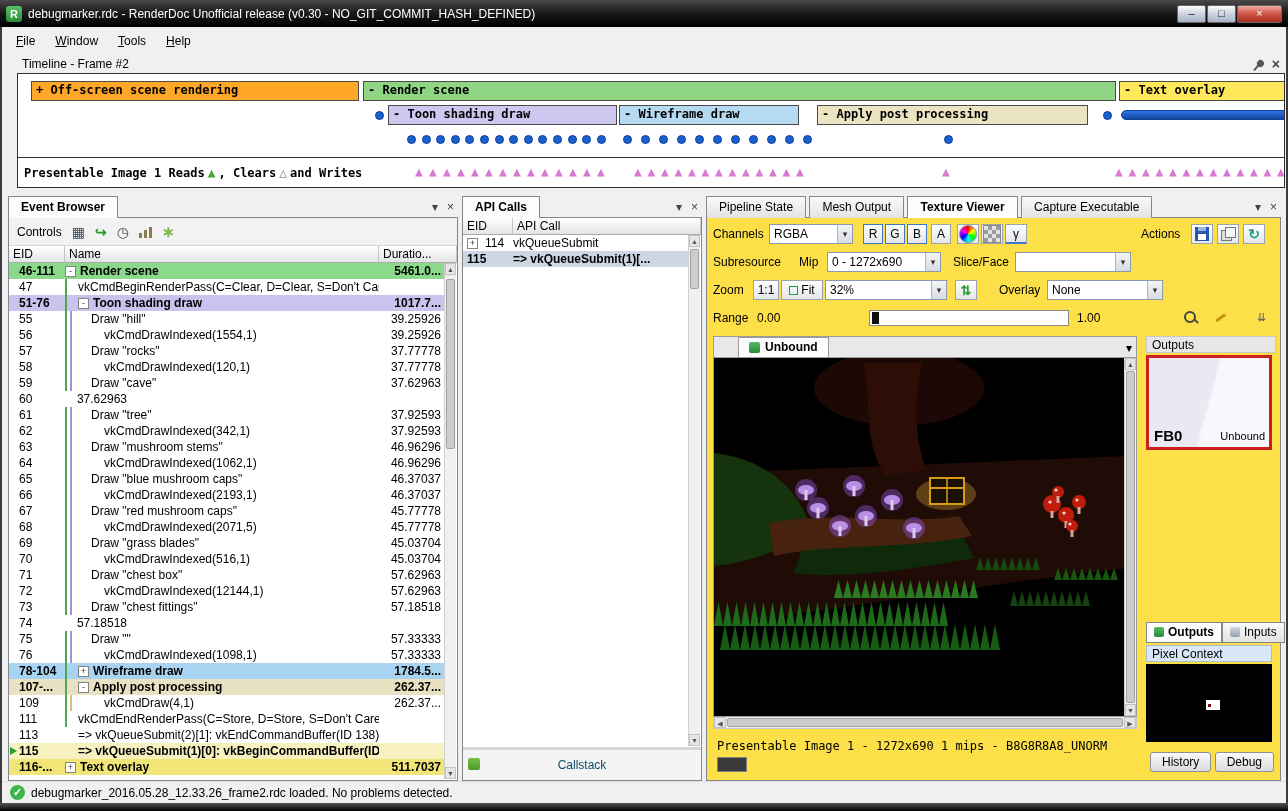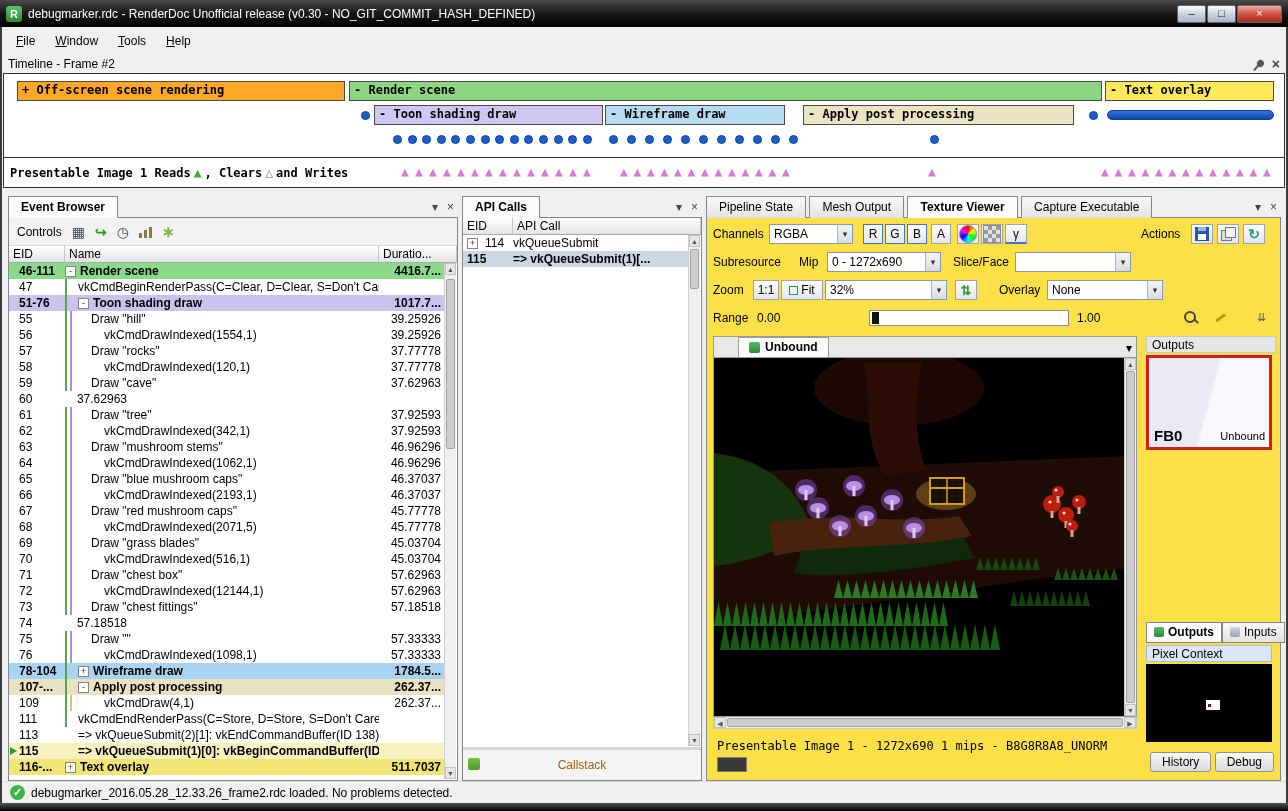--- a/index.html
+++ b/index.html
@@ -22,21 +22,21 @@
   .wbtn { width:29px; height:18px; border:1px solid #666; border-radius:2px; text-align:center; line-height:15px;
     font-size:11px; color:#222; background:linear-gradient(#fdfdfd,#cfd6e2 45%,#aab4c6); }
   .wbtn.close { width:45px; background:linear-gradient(#f0b0a6,#d2584a 45%,#a52e20); color:#fff; }
 
   
   .menubar { position:absolute; left:2px; top:27px; right:2px; height:27px; background:#f0f0f0; display:flex; align-items:center; padding-left:4px; }
   .menu-item { padding:4px 10px; }
   .menu-item::first-letter { text-decoration:underline; }
 
   
-  .tl { position:absolute; left:2px; top:54px; right:2px; height:140px; }
+  .tl { position:absolute; left:16px; top:54px; right:2px; height:140px; }
   .tl-head { height:19px; display:flex; align-items:center; padding:0 6px; font-size:12px; }
   .tl-head-icons { margin-left:auto; display:flex; gap:8px; align-items:center; }
   .pinicon { width:7px; height:7px; background:#555; border-radius:50%; position:relative; transform:rotate(40deg); }
   .pinicon::after { content:''; position:absolute; left:2px; top:6px; width:2px; height:7px; background:#555; }
   .xicon { color:#444; font-size:14px; line-height:12px; font-weight:bold; }
   .tl-track { position:relative; margin:0 1px; height:85px; background:#fff; border:1px solid #2f2f2f; overflow:hidden; }
   .tl-bar { position:absolute; height:20px; border:1px solid #4a4a4a; font:bold 12px "DejaVu Sans Mono",monospace;
     line-height:17px; padding:0 4px; white-space:nowrap; overflow:hidden; }
   .tl-dot { position:absolute; width:9px; height:9px; border-radius:50%; background:#1a5fd0; border:1px solid #0d3f96; }
   .tl-pill { position:absolute; height:10px; border-radius:5px; background:linear-gradient(#2f74e8,#16459e); border:1px solid #0d3f96; }
@@ -89,21 +89,21 @@
   .sthumb { position:absolute; left:1px; right:1px; background:#cdcdcd; border:1px solid #a2a2a2; border-radius:2px; }
 
   
   .api { left:462px; top:196px; width:240px; height:585px; }
   .api .gridhead { top:0; }
   .api-rows { position:absolute; left:0; right:12px; top:17px; }
   .api-row { display:flex; height:16px; line-height:16px; font-size:12px; white-space:nowrap; }
   .api-eid { flex:0 0 50px; display:flex; align-items:center; padding-left:4px; gap:3px; }
   .api-call { flex:1; overflow:hidden; }
   .api .vscroll { top:17px; bottom:34px; }
-  .callstack-bar { position:absolute; left:0; right:0; bottom:0; height:33px; background:#f4f4f4; border-top:3px solid #d7d7d7; text-align:center; color:#a16207; padding-top:8px; }
+  .callstack-bar { position:absolute; left:0; right:0; bottom:0; height:33px; background:#f4f4f4; border-top:3px solid #d7d7d7; text-align:center; color:#0c4a6e; padding-top:8px; }
   .cs-icon { position:absolute; left:5px; top:8px; width:12px; height:12px; background:linear-gradient(#7ac143,#4a9a2a); border-radius:2px; }
 
   
   .rp { left:706px; top:196px; width:575px; height:585px; }
   .rp .pbody { background:#fde047; }
   .tvrow { position:absolute; left:6px; right:6px; height:22px; }
   .lbl { font-size:12px; }
   .abs { position:absolute; top:0; }
   .combo { position:absolute; top:0; height:20px; background:#fff; border:1px solid #8a99ab; display:flex; align-items:center; }
   .cval { flex:1; padding:0 4px; overflow:hidden; white-space:nowrap; font-size:12px; }
@@ -323,21 +323,21 @@
         <div class="gh gh-dur">Duratio...</div>
       </div>
       <div class="ev-rows">
           <div class="ev-row" style="background: rgb(139, 217, 139); font-weight: bold;">
             <div class="ev-eid">46-111</div>
             <div class="ev-name">
               <i class="ind" style="width: 0px;"></i>
               <span class="exp">-</span>
               <span class="ev-label">Render scene</span>
             </div>
-            <div class="ev-dur">4416.7...</div>
+            <div class="ev-dur">5461.0...</div>
           </div>
           <div class="ev-row">
             <div class="ev-eid">47</div>
             <div class="ev-name">
               <i class="stripe" style="background: rgb(78, 168, 78);"></i>
               <i class="ind" style="width: 8px;"></i>
               <span class="ev-label">vkCmdBeginRenderPass(C=Clear, D=Clear, S=Don't Care)</span>
             </div>
             <div class="ev-dur"></div>
           </div>

